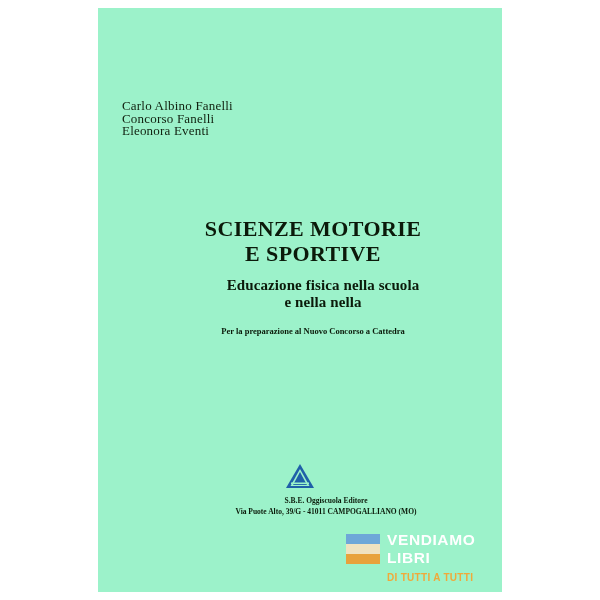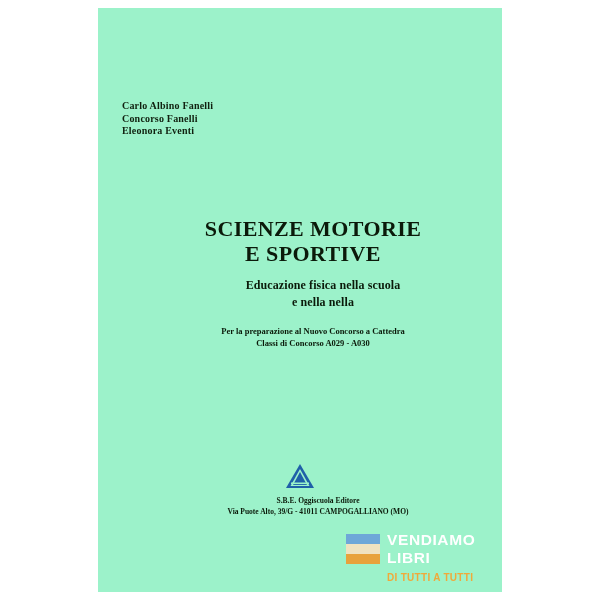--- a/index.html
+++ b/index.html
@@ -27,22 +27,22 @@
     height: 584px;
     background: #9cf2ca;
     overflow: hidden;
   }
   .authors {
     position: absolute;
     left: 24px;
     top: 92px;
     width: 240px;
     color: #10200f;
-    font-size: 10px;
-    font-weight: bold;
+    font-size: 13px;
+    font-weight: normal;
     line-height: 12.5px;
     letter-spacing: 0.2px;
   }
   .authors div {
     white-space: nowrap;
   }
   .title-block {
     position: absolute;
     left: 13px;
     top: 208px;
@@ -51,21 +51,21 @@
     color: #0b1a0a;
   }
   .title-main {
     font-size: 22px;
     font-weight: bold;
     line-height: 25px;
     letter-spacing: 0.4px;
   }
   .subtitle {
     margin-top: 11px;
-    font-size: 12px;
+    font-size: 15px;
     font-weight: bold;
     line-height: 17px;
     letter-spacing: 0.1px;
     padding-left: 20px;
   }
   .prep {
     margin-top: 14px;
     font-size: 8.5px;
     font-weight: bold;
     line-height: 12px;
@@ -73,21 +73,21 @@
   .logo-mark {
     position: absolute;
     left: 50%;
     top: 455px;
     transform: translateX(-50%);
     width: 30px;
     height: 26px;
   }
   .publisher {
     position: absolute;
-    left: 0;
+    left: 8px;
     top: 488px;
     width: 440px;
     text-align: center;
     color: #0b1a0a;
     font-size: 7.5px;
     font-weight: bold;
     line-height: 10.5px;
   }
   .watermark {
     position: absolute;
@@ -152,21 +152,20 @@
       <div class="title-main">
         <div>SCIENZE MOTORIE</div>
         <div>E SPORTIVE</div>
       </div>
       <div class="subtitle">
         <div>Educazione fisica nella scuola</div>
         <div>e nella nella</div>
       </div>
       <div class="prep">
         <div>Per la preparazione al Nuovo Concorso a Cattedra</div>
-        <div>Classi di Concorso A029 - A030</div>
       </div>
     </div>
 
     <div class="logo-mark">
       <svg viewBox="0 0 30 26" width="30" height="26" aria-hidden="true">
         <polygon points="15,1 29,25 1,25" fill="#1f5fa8"></polygon>
         <polygon points="15,6 24.5,23 5.5,23" fill="#9cf2ca"></polygon>
         <polygon points="15,9 22,22 8,22" fill="#1f5fa8"></polygon>
         <rect x="6" y="19.5" width="18" height="1.6" fill="#9cf2ca"></rect>
       </svg>

